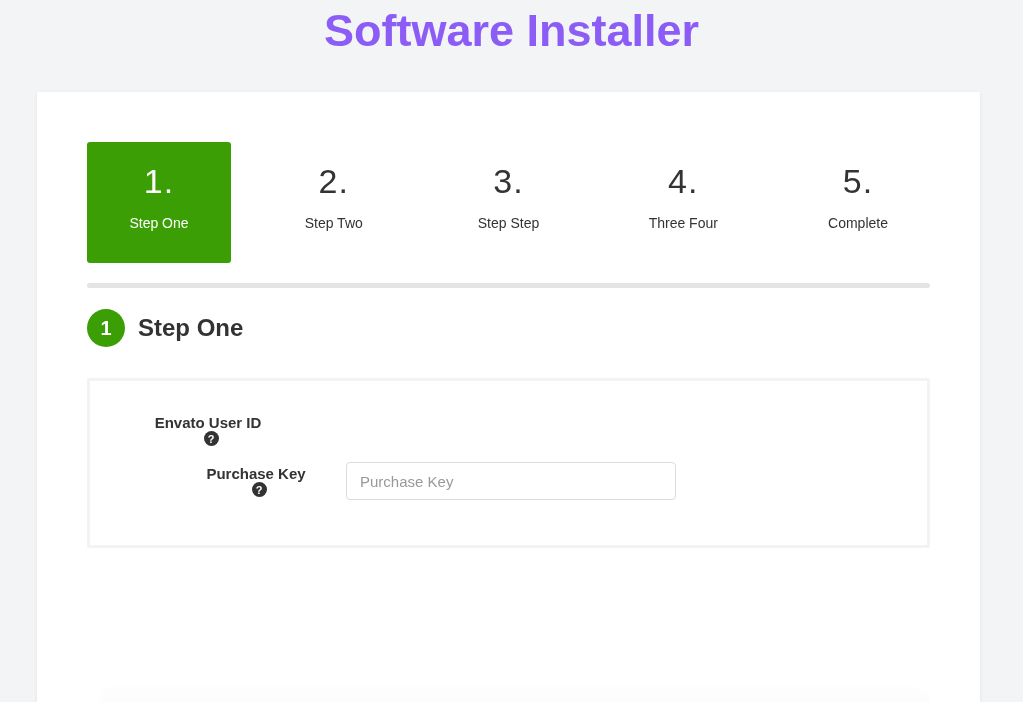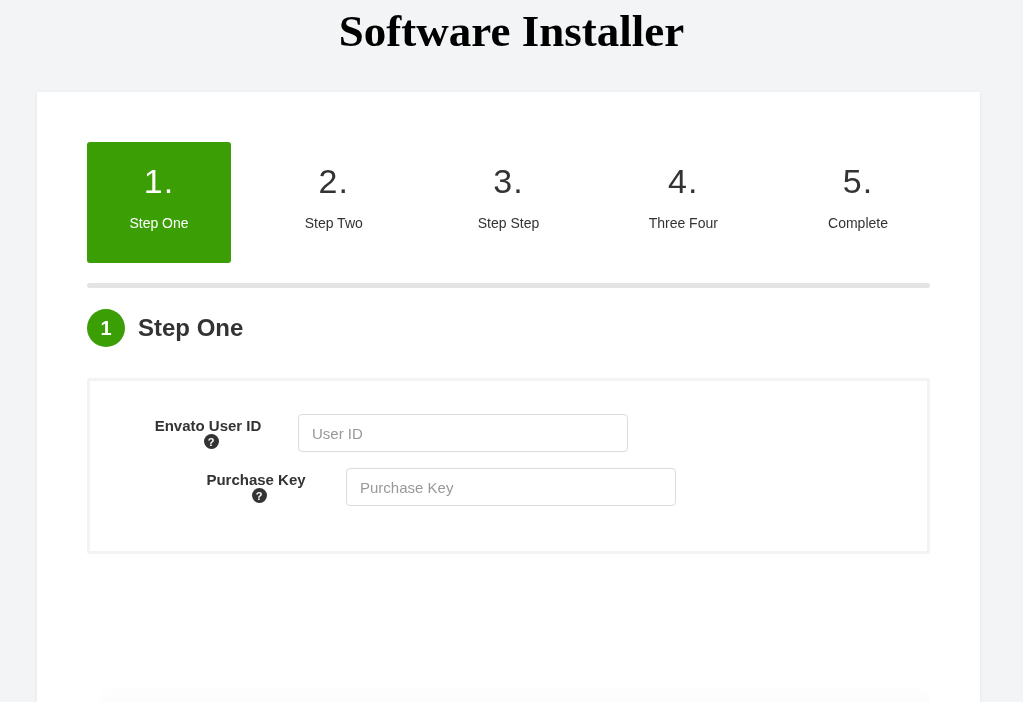--- a/index.html
+++ b/index.html
@@ -5,24 +5,24 @@
   * { margin: 0; padding: 0; box-sizing: border-box; }
   html, body {
     width: 1023px; height: 702px;
     background: #f3f4f6;
     font-family: "Liberation Sans", sans-serif;
     overflow: hidden;
     position: relative;
   }
   .page-title {
     text-align: center;
-    font-family: Liberation Serif, serif;
+    font-family: Liberation Sans, sans-serif;
     font-weight: 700;
     font-size: 45px;
-    color: #000000;
+    color: #8b5cf6;
     padding-top: 5px;
   }
   .card {
     position: absolute;
     left: 37px; top: 92px;
     width: 943px; height: 660px;
     background: #ffffff;
     box-shadow: 0 1px 4px rgba(0,0,0,0.07);
     padding: 50px;
   }
@@ -195,21 +195,20 @@
     <div class="section-badge">1</div>
     <div class="section-title">Step One</div>
   </div>
 
   <div class="form-panel">
     <div class="form-row">
       <div class="form-label">
         <span>Envato User ID</span>
         <span class="help-icon">?</span>
       </div>
-      <input class="text-input" type="text" placeholder="User ID" style="">
     </div>
     <div class="form-row">
       <div class="form-label">
         <span>Purchase Key</span>
         <span class="help-icon">?</span>
       </div>
       <input class="text-input" type="text" placeholder="Purchase Key" style="">
     </div>
   </div>
 

